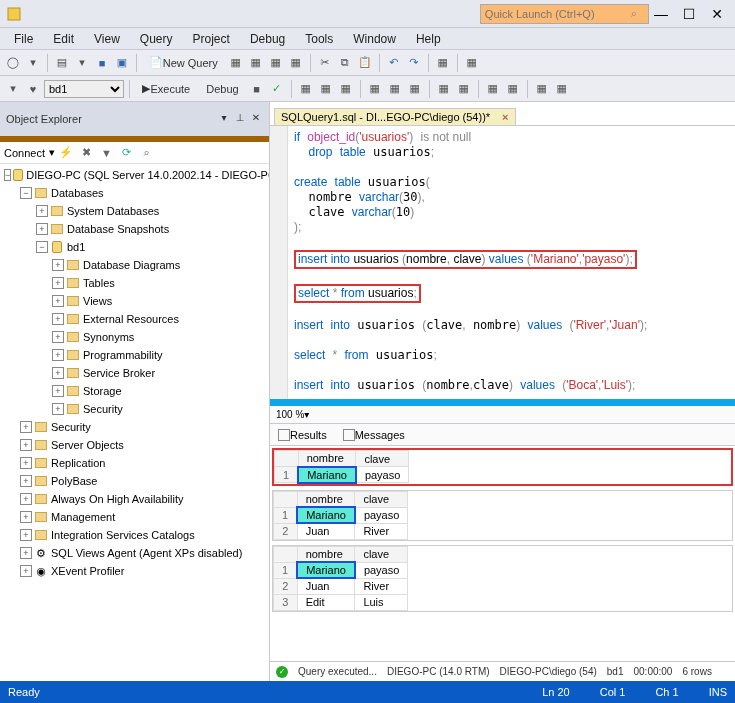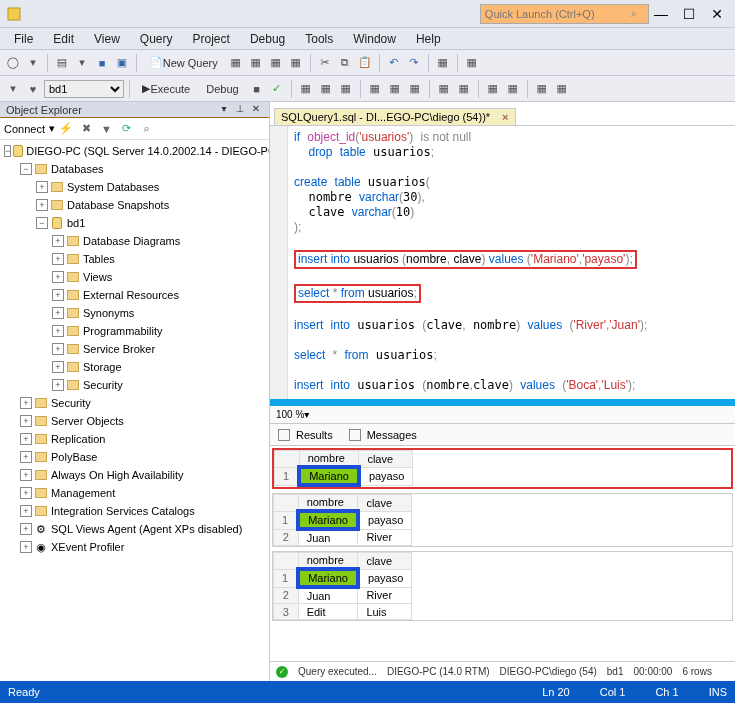--- a/index.html
+++ b/index.html
@@ -11,50 +11,50 @@
 .titlebar .winbtn { width: 24px; height: 20px; display: flex; align-items: center; justify-content: center; margin-left: 4px; cursor: pointer; font-size: 14px; }
 .menubar { background: #e6e8f0; height: 22px; display: flex; align-items: center; padding: 0 4px; border-bottom: 1px solid #c8c8d4; }
 .menubar span { padding: 0 10px; font-size: 12px; color: #222; cursor: pointer; }
 .toolbar { background: #ecedf3; height: 26px; display: flex; align-items: center; padding: 0 4px; border-bottom: 1px solid #c8c8d4; gap: 2px; }
 .toolbar .tbtn { width: 18px; height: 18px; border: 1px solid transparent; display: flex; align-items: center; justify-content: center; cursor: pointer; font-size: 11px; color: #555; }
 .toolbar .sep { width: 1px; height: 18px; background: #c0c0cc; margin: 0 3px; }
 .toolbar .combo { height: 18px; border: 1px solid #aaa; font-size: 11px; min-width: 80px; }
 .toolbar .txtbtn { padding: 0 6px; height: 18px; border: 1px solid transparent; display: flex; align-items: center; cursor: pointer; font-size: 11px; color: #333; }
 .main { flex: 1; display: flex; min-height: 0; }
 .explorer { width: 270px; border-right: 1px solid #c8c8d4; display: flex; flex-direction: column; background: #fff; }
-.panel-header { background: #d8dce6; height: 16px; display: flex; align-items: center; padding: 0 6px; font-size: 11px; color: #333; border-bottom: 1px solid #a16207; }
+.panel-header { background: #d8dce6; height: 40px; display: flex; align-items: center; padding: 0 6px; font-size: 11px; color: #333; border-bottom: 6px solid #a16207; }
 .panel-header .title { flex: 1; }
 .panel-header .pbtn { width: 14px; height: 14px; margin-left: 2px; cursor: pointer; font-size: 10px; text-align: center; }
 .conn-toolbar { height: 22px; display: flex; align-items: center; padding: 0 4px; border-bottom: 1px solid #e0e0e8; gap: 4px; font-size: 11px; }
 .conn-toolbar .cbtn { width: 16px; height: 16px; cursor: pointer; display: flex; align-items: center; justify-content: center; color: #666; }
 .tree { flex: 1; overflow: auto; padding: 2px 0; font-size: 11px; }
 .tnode { display: flex; align-items: center; height: 18px; padding-left: 4px; cursor: pointer; white-space: nowrap; }
 .tnode .exp { width: 12px; height: 12px; border: 1px solid #888; font-size: 9px; display: flex; align-items: center; justify-content: center; margin-right: 2px; color: #555; }
 .tnode .ticon { width: 14px; height: 14px; margin-right: 3px; display: flex; align-items: center; justify-content: center; }
 .folder-icon { background: #f3d489; border: 1px solid #c9a74f; width: 12px; height: 10px; }
 .db-icon { background: #f5d97a; border-radius: 2px; width: 10px; height: 12px; border: 1px solid #b89440; }
 .editor { flex: 1; display: flex; flex-direction: column; min-width: 0; background: #fff; }
 .tabstrip { height: 24px; background: #fff; border-bottom: 1px solid #c8c8d4; display: flex; align-items: flex-end; padding-left: 4px; }
 .tab { background: #f5efbf; border: 1px solid #c8c8d4; border-bottom: none; padding: 2px 6px; font-size: 11px; display: flex; align-items: center; gap: 12px; }
 .tab .close { cursor: pointer; color: #a66; font-weight: bold; }
 .code { flex: 0 0 280px; overflow: auto; font-family: Consolas, monospace; font-size: 12px; padding: 4px 0 4px 24px; background: #fff; position: relative; border-bottom: 7px solid #0ea5e9; white-space: pre; line-height: 15px; }
 .code .gutter { position: absolute; left: 0; top: 0; width: 18px; background: #f0f0f0; height: 100%; border-right: 1px solid #ddd; }
 .kw { color: #0060cc; } .str { color: #cc3333; } .fn { color: #c040a0; } .op { color: #888; }
 .redbox { border: 2px solid #d33; padding: 0 2px; display: inline-block; }
 .zoom { height: 18px; display: flex; align-items: center; padding: 0 6px; font-size: 10px; border-bottom: 1px solid #c8c8d4; background: #fafafa; }
 .results-tabs { height: 22px; display: flex; align-items: center; border-bottom: 1px solid #c8c8d4; padding-left: 4px; gap: 8px; background: #fafafa; }
-.rtab { display: flex; align-items: center; gap: 6px; font-size: 11px; padding: 2px 4px; cursor: pointer; }
+.rtab { display: flex; align-items: center; gap: 0; font-size: 11px; padding: 2px 4px; cursor: pointer; }
 .rtab .ricon { width: 12px; height: 12px; border: 1px solid #888; }
 .results { flex: 1; overflow: auto; background: #fff; padding: 2px; }
 .rgrid { border: 1px solid #ccc; margin-bottom: 4px; font-size: 11px; }
 .rgrid table { border-collapse: collapse; }
 .rgrid th, .rgrid td { border: 1px solid #ddd; padding: 1px 8px; text-align: left; height: 16px; }
 .rgrid th { background: #f4f4f4; font-weight: normal; }
 .rgrid .rownum { background: #f4f4f4; width: 20px; text-align: center; color: #666; }
-.rgrid .sel { background: #84cc16; border: 4px solid #1d4ed8; }
+.rgrid .sel { background: #5eead4; border: 2px solid #1d4ed8; }
 .redgrid { border: 2px solid #d33 !important; }
 .statusbar-q { height: 20px; background: #fff; border-top: 1px solid #c8c8d4; display: flex; align-items: center; font-size: 10px; gap: 10px; padding: 0 6px; color: #333; }
 .statusbar-q .ok { width: 12px; height: 12px; border-radius: 50%; background: #2a2; display: inline-flex; align-items: center; justify-content: center; color: #fff; font-size: 8px; }
 .statusbar { height: 22px; background: #0a5bc4; color: #fff; display: flex; align-items: center; font-size: 11px; padding: 0 8px; justify-content: flex-end; }
 .statusbar .sfield { margin-left: 30px; }
 svg { display: block; }
 </style>
 </head>
 <body>
 

